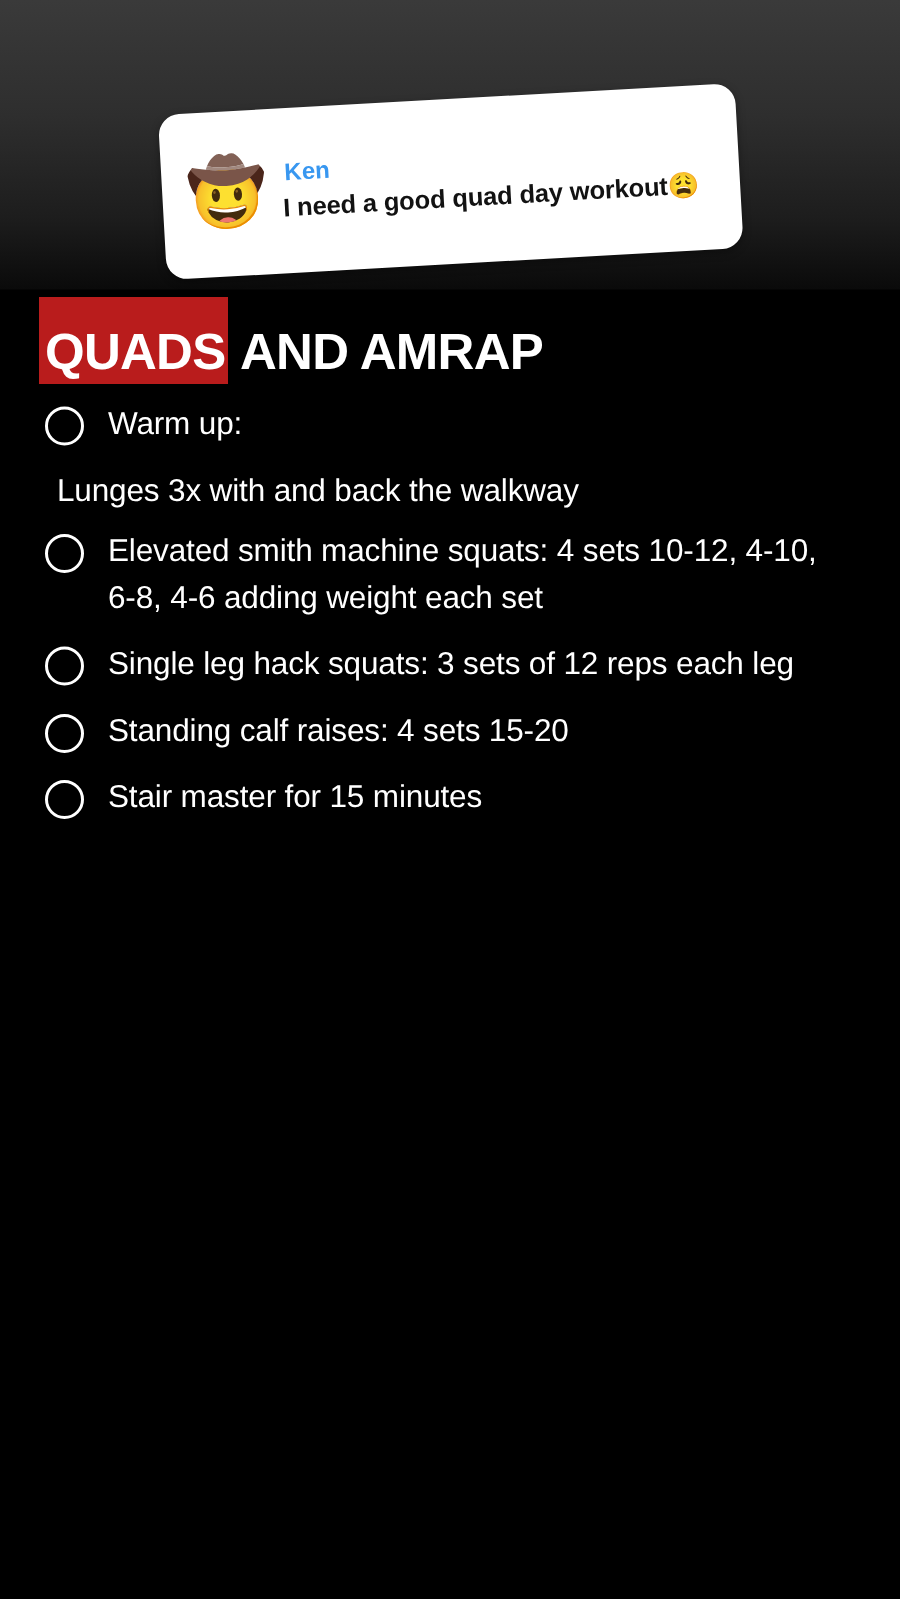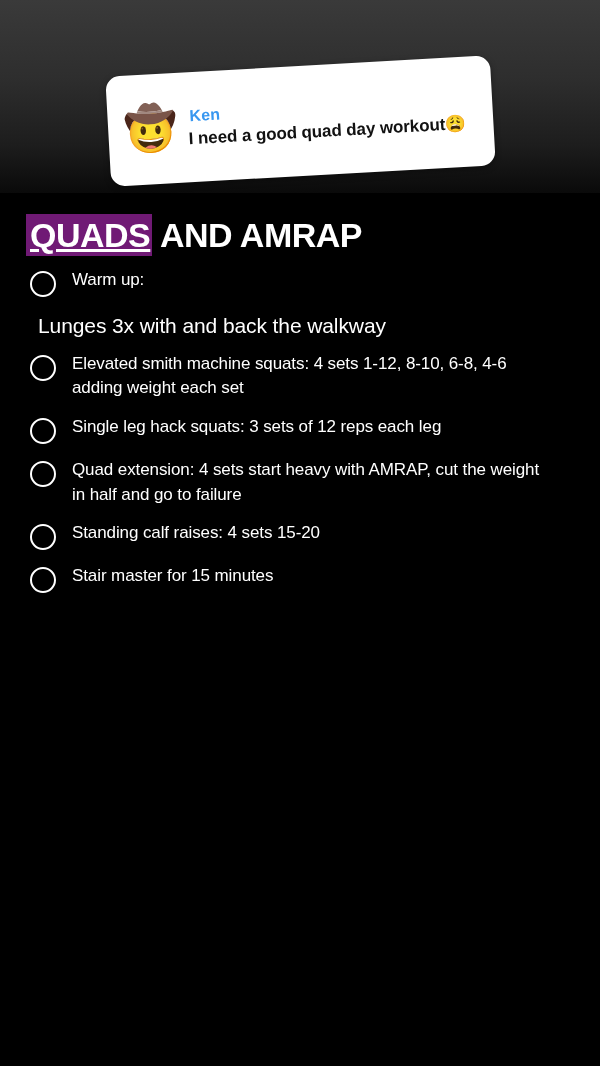--- a/index.html
+++ b/index.html
@@ -80,24 +80,23 @@
   }
   .title {
     margin-top: 24px;
     font-size: 34px;
     font-weight: bold;
     letter-spacing: -0.5px;
     line-height: 1.1;
     color: #ffffff;
   }
   .title .hl {
-    background: #701a75;
-    padding: 2px 2px 2px 4px;
+    background: #b91c1c;
+    padding: 18px 2px 2px 4px;
     margin-left: -4px;
-    text-decoration: underline;
   }
   ul.checklist {
     list-style: none;
     margin-top: 14px;
   }
   li.check-row {
     display: flex;
     align-items: flex-start;
     margin-bottom: 14px;
   }
@@ -106,21 +105,21 @@
     width: 26px;
     height: 26px;
     border: 2.5px solid #ffffff;
     border-radius: 50%;
     margin-right: 16px;
     margin-top: 3px;
     background: transparent;
   }
   .item-text {
     color: #ffffff;
-    font-size: 17px;
+    font-size: 21px;
     line-height: 1.45;
     font-weight: normal;
     letter-spacing: -0.1px;
     max-width: 480px;
   }
   .plain-line {
     color: #ffffff;
     font-size: 21px;
     line-height: 1.45;
     letter-spacing: -0.1px;
@@ -155,33 +154,29 @@
         <span class="circle"></span>
         <span class="item-text">Warm up:</span>
       </li>
 
       <li class="plain-block">
         <div class="plain-line">Lunges 3x with and back the walkway</div>
       </li>
 
       <li class="check-row">
         <span class="circle"></span>
-        <span class="item-text">Elevated smith machine squats: 4 sets 1-12, 8-10, 6-8, 4-6 adding weight each set</span>
+        <span class="item-text">Elevated smith machine squats: 4 sets 10-12, 4-10, 6-8, 4-6 adding weight each set</span>
       </li>
 
       <li class="check-row">
         <span class="circle"></span>
         <span class="item-text">Single leg hack squats: 3 sets of 12 reps each leg</span>
       </li>
 
 
-      <li class="check-row">
-        <span class="circle"></span>
-        <span class="item-text">Quad extension: 4 sets start heavy with AMRAP, cut the weight in half and go to failure</span>
-      </li>
 
       <li class="check-row">
         <span class="circle"></span>
         <span class="item-text">Standing calf raises: 4 sets 15-20</span>
       </li>
 
       <li class="check-row">
         <span class="circle"></span>
         <span class="item-text">Stair master for 15 minutes</span>
       </li>

